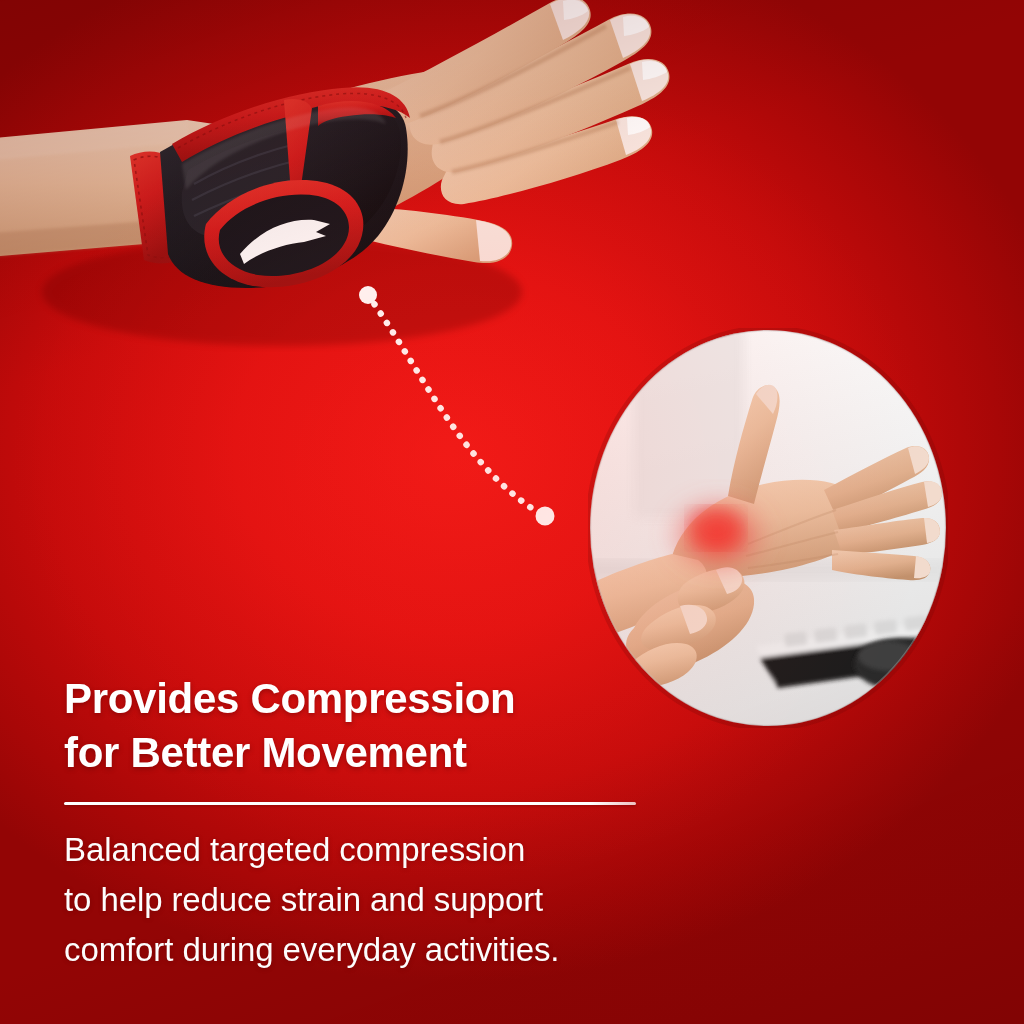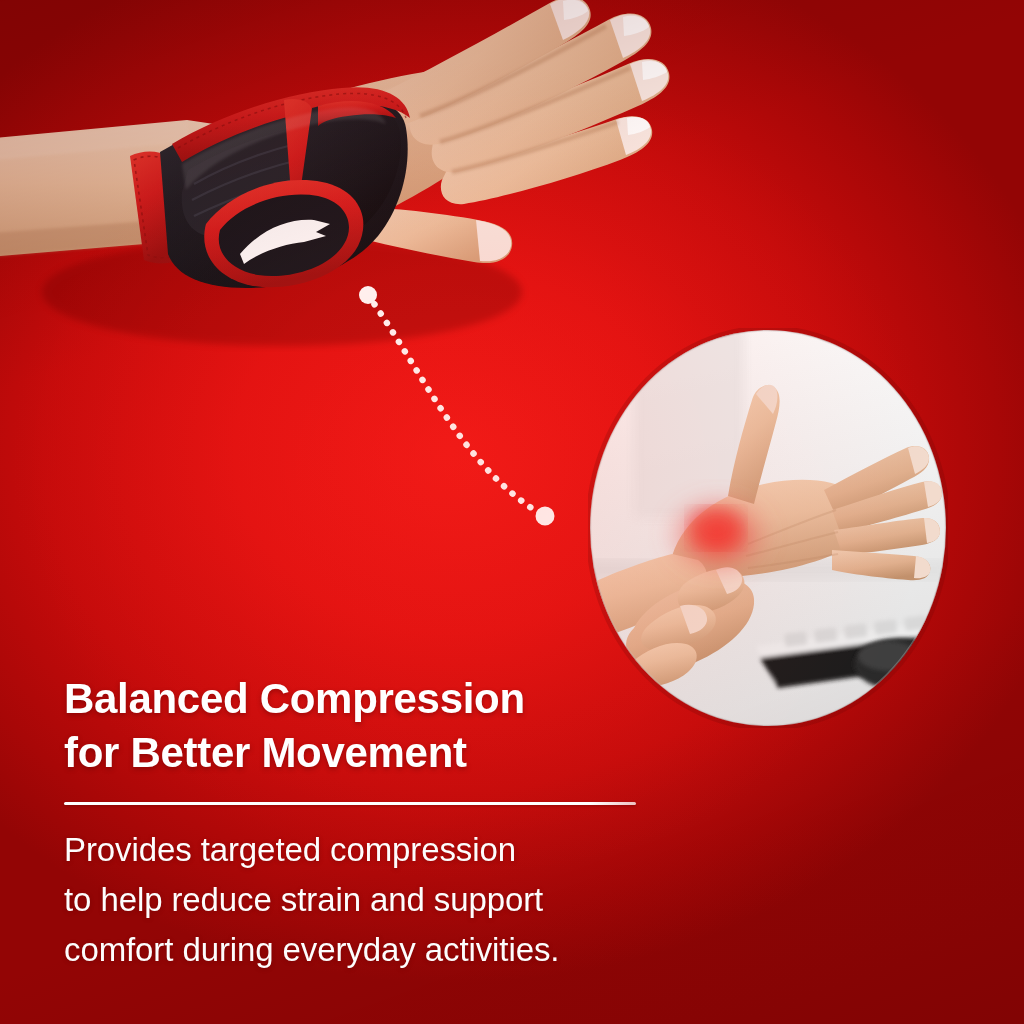--- a/index.html
+++ b/index.html
@@ -322,21 +322,21 @@
 
       <ellipse cx="180" cy="200" rx="178" ry="198" fill="none" stroke="#c9c9c9" stroke-width="3" opacity="0.35"></ellipse>
     </g>
 
     <ellipse cx="180" cy="200" rx="180" ry="200" fill="none" stroke="#7e0505" stroke-width="5" opacity="0.30"></ellipse>
   </svg>
 
   <div class="vignette"></div>
 
   <div id="text-block">
-    <div id="headline">Balanced Compression
+    <div id="headline">Provides Compression
 for Better Movement</div>
     <div id="divider"></div>
-    <div id="body-copy">Provides targeted compression
+    <div id="body-copy">Balanced targeted compression
 to help reduce strain and support
 comfort during everyday activities.</div>
   </div>
 
 </div>
 
 </body></html>

